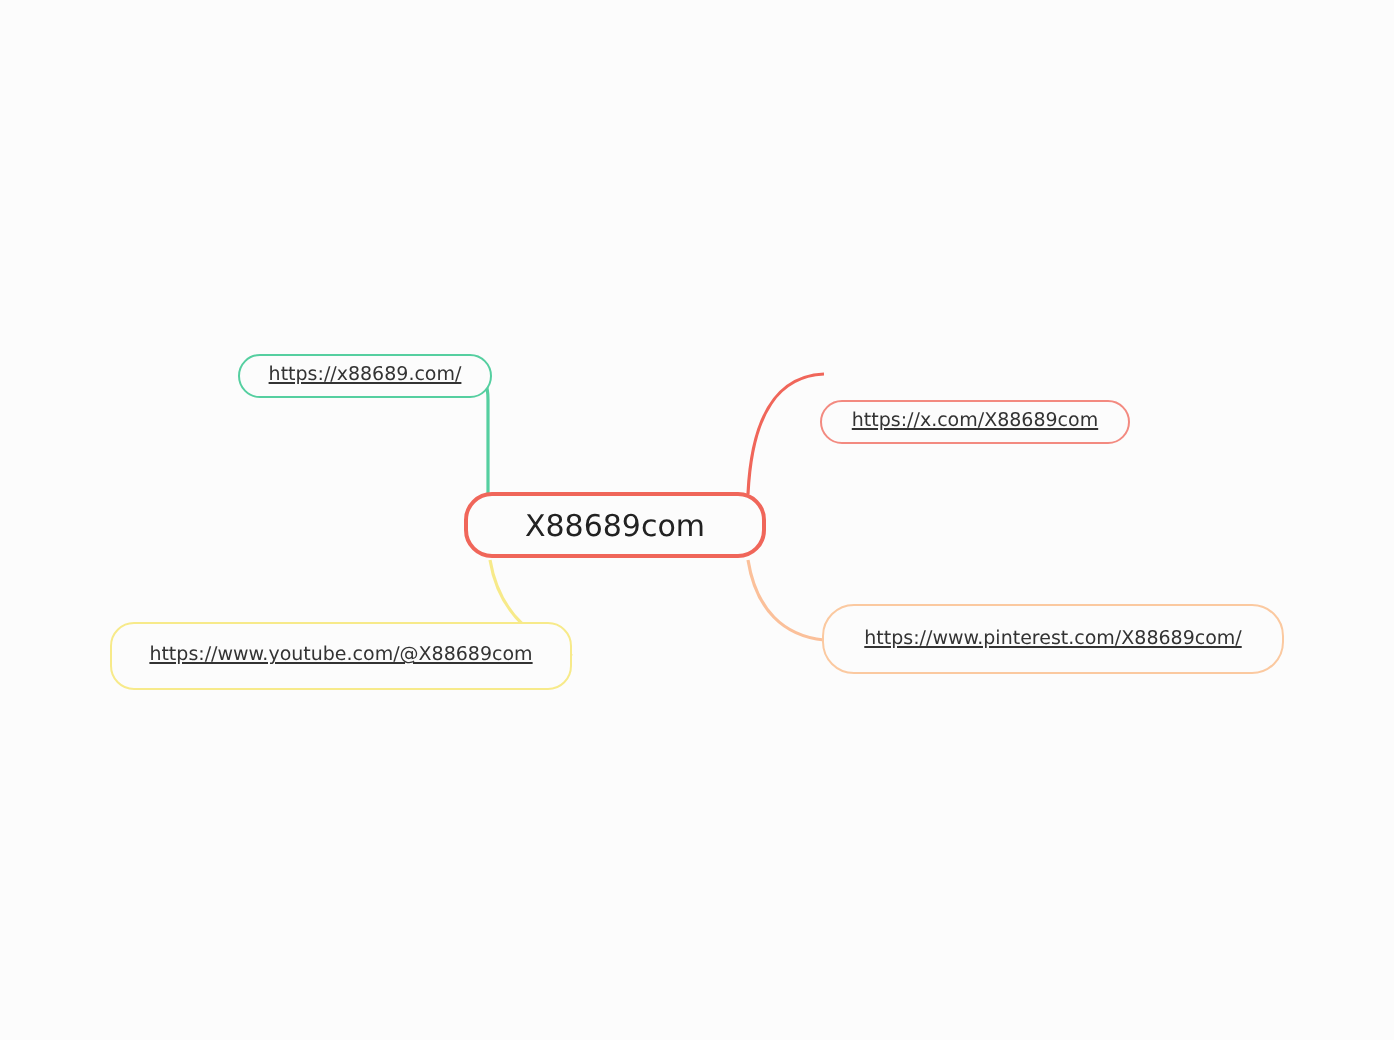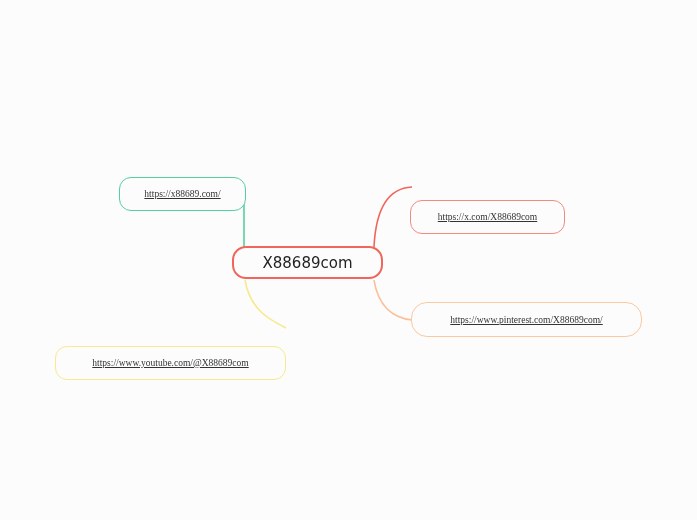--- a/index.html
+++ b/index.html
@@ -1,23 +1,23 @@
 <!DOCTYPE html>
 <html><head>
   <meta charset="utf-8">
   <style>
     html, body { margin:0; padding:0; }
     body { width:697px; height:520px; background:#fcfcfc; position:relative; overflow:hidden; font-family:"DejaVu Sans", sans-serif; }
     svg.links { position:absolute; left:0; top:0; }
     .node { position:absolute; box-sizing:border-box; display:flex; align-items:center; justify-content:center; text-align:center; background:#fcfcfc; }
     .root { left:232px; top:246px; width:151px; height:33px; border:2.5px solid #f0665a; border-radius:14px; font-size:15px; color:#222; }
-    .child { border-radius:12px; border:1.5px solid; font-size:9.5px; color:#333; text-decoration:underline; line-height:12px; padding:16px 8px;font-family:Liberation Serif, serif; }
+    .child { border-radius:12px; border:1.5px solid; font-size:9.5px; color:#333; text-decoration:underline; line-height:12px; padding:4px 8px; }
     .c1 { left:119px; top:177px; width:127px; height:22px; border-color:#55cfa0; }
     .c2 { left:410px; top:176px; width:155px; height:22px; border-color:#f38a80;margin-top:24px; }
-    .c3 { left:55px; top:311px; width:231px; height:34px; border-color:#f7ea8a;margin-top:35px; }
+    .c3 { left:55px; top:311px; width:231px; height:34px; border-color:#f7ea8a; }
     .c4 { left:411px; top:302px; width:231px; height:35px; border-color:#fbc9a0; }
   </style>
 </head>
 <body>
 
 <svg class="links" width="697" height="520">
   <path d="M244 248 L244 200 Q244 188 238 188" fill="none" stroke="#55cfa0" stroke-width="1.6"></path>
   <path d="M374 247 C376 205 390 188 412 187" fill="none" stroke="#f0665a" stroke-width="1.6"></path>
   <path d="M245 280 C250 310 270 320 286 328" fill="none" stroke="#f7ea8a" stroke-width="1.6"></path>
   <path d="M374 280 C378 305 392 318 412 320" fill="none" stroke="#fbc09a" stroke-width="1.6"></path>

